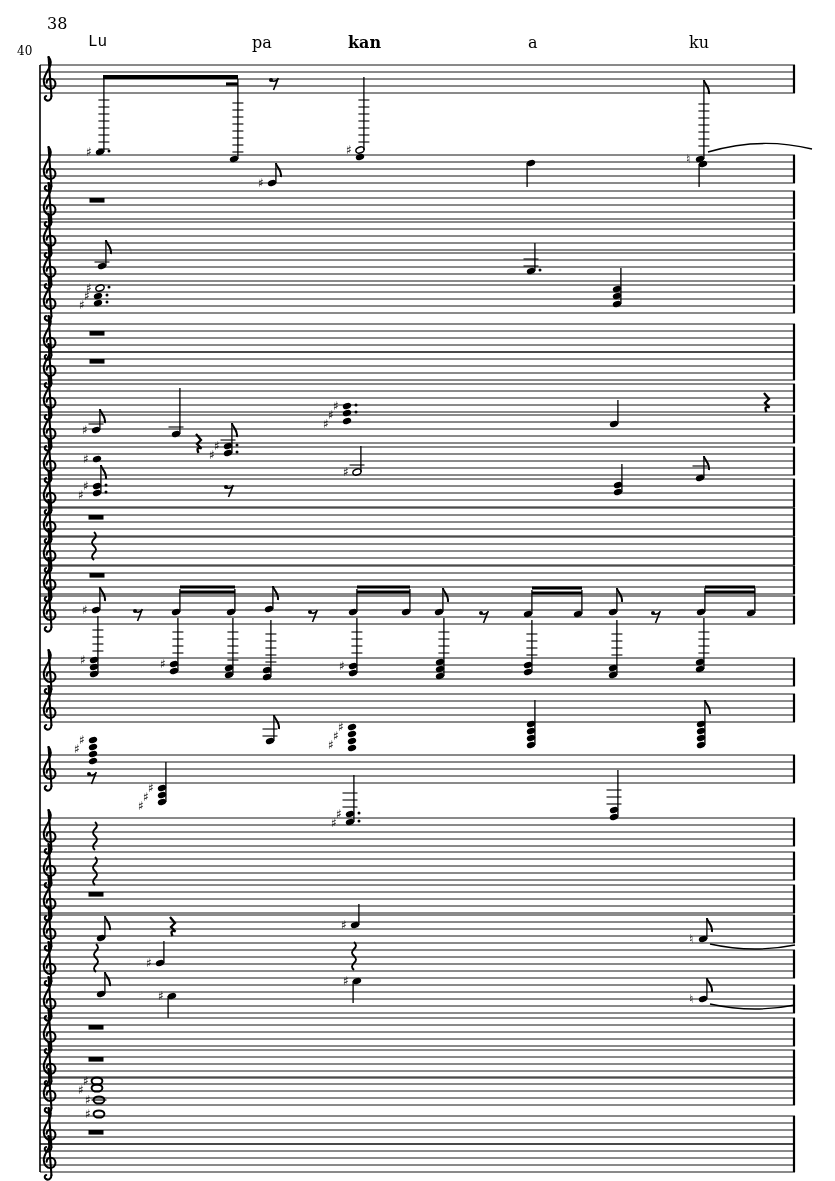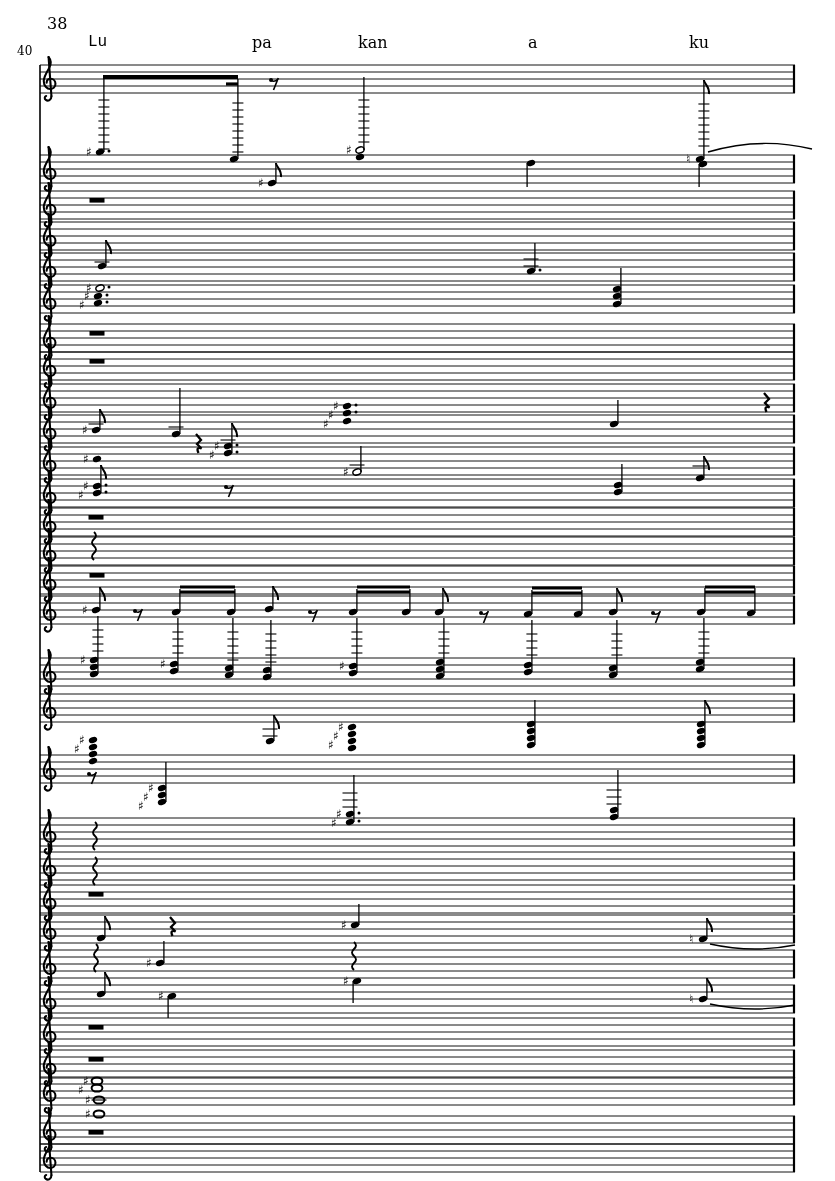--- a/index.html
+++ b/index.html
@@ -12,21 +12,21 @@
 </style>
 </head>
 <body>
 
 <div class="page">
   <div class="pagenum">38</div>
   <div class="measurenum">40</div>
   <div id="lyrics">
       <span class="lyric" style="left: 88px; font-family: Liberation Mono, monospace;">Lu</span>
       <span class="lyric" style="left: 252px;">pa</span>
-      <span class="lyric" style="left: 358px;">kan</span>
+      <span class="lyric" style="left: 348px; font-weight: bold;">kan</span>
       <span class="lyric" style="left: 528px;">a</span>
       <span class="lyric" style="left: 689px;">ku</span>
     </div>
   <svg id="score" width="835" height="1181" viewBox="0 0 835 1181" xmlns="http://www.w3.org/2000/svg">
     <defs>
       <g id="clef" fill="none" stroke="#000" stroke-width="2.6" stroke-linecap="round">
         <path d="M13.2,2.5 C16.5,6.5 16.8,11.5 13.8,16.5 C10.2,22.5 7.2,27.5 7.2,32.5 C7.2,38.5 11.2,42.5 15.2,42.5 C19.0,42.5 21.8,39.7 21.8,36.0 C21.8,32.3 19.2,29.6 15.8,29.6 C12.8,29.6 10.8,31.8 10.8,34.6"></path>
         <path d="M13.2,2.5 L16.8,51.5"></path>
         <path d="M16.8,51.5 C16.8,56.0 12.6,58.2 9.8,56.2 C7.8,54.8 8.0,52.0 10.2,51.2"></path>
       </g>

